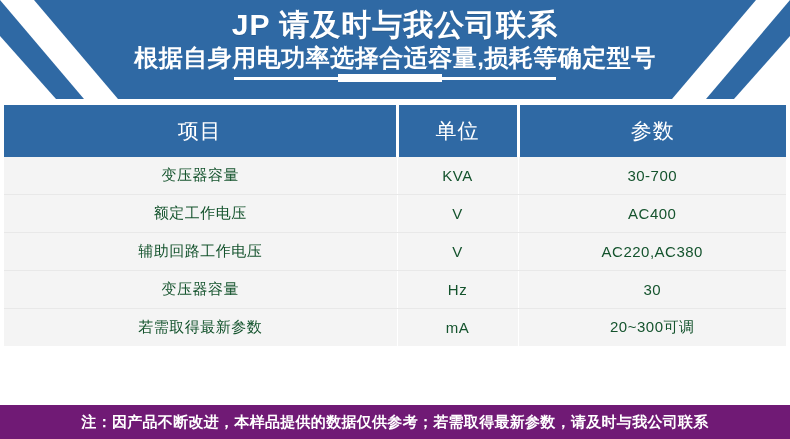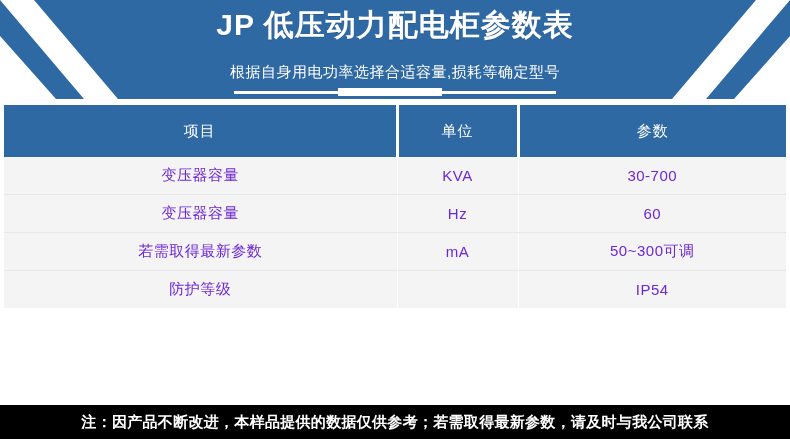--- a/index.html
+++ b/index.html
@@ -44,26 +44,26 @@
     color: #ffffff;
     font-size: 30px;
     font-weight: bold;
     letter-spacing: 1px;
     line-height: 36px;
     white-space: nowrap;
     text-shadow: 0 1px 0 rgba(0,0,0,0.12);
   }
   .banner-subtitle {
     color: #ffffff;
-    font-size: 15px;
-    font-weight: normal;
+    font-size: 24px;
+    font-weight: bold;
     line-height: 26px;
     letter-spacing: 0.5px;
     white-space: nowrap;
-    margin-top: 16px;
+    margin-top: 2px;
   }
 
   
   .divider {
     position: relative;
     width: 322px;
     height: 9px;
     margin-top: 3px;
   }
   .divider .bar {
@@ -109,52 +109,52 @@
     border-collapse: collapse;
     table-layout: fixed;
   }
   table.spec col.c-item  { width: 393px; }
   table.spec col.c-unit  { width: 121px; }
   table.spec col.c-param { width: 268px; }
 
   table.spec thead th {
     background: #2f69a4;
     color: #ffffff;
-    font-size: 15px;
+    font-size: 21px;
     font-weight: normal;
     height: 50px;
     text-align: center;
     vertical-align: middle;
     border-right: 3px solid #ffffff;
     letter-spacing: 1px;
   }
   table.spec thead th:last-child { border-right: none; }
 
   table.spec tbody td {
     background: #f4f4f4;
-    color: #6d28d9;
+    color: #14532d;
     font-size: 15px;
     height: 35px;
     text-align: center;
     vertical-align: middle;
     border-bottom: 1px solid #e8e8e8;
     border-right: 1px solid #ffffff;
     letter-spacing: 0.5px;
   }
   table.spec tbody td:last-child { border-right: none; }
   table.spec tbody tr:last-child td { border-bottom: none; }
 
   
   .footer-note {
     position: absolute;
     left: 0;
     bottom: 0;
     width: 790px;
     height: 34px;
-    background: #000000;
+    background: #701a75;
     color: #ffffff;
     font-size: 15px;
     font-weight: bold;
     display: flex;
     align-items: center;
     justify-content: center;
     letter-spacing: 0.3px;
     white-space: nowrap;
   }
 </style>
@@ -169,21 +169,21 @@
       <polygon points="0,0 34,0 118,99 84,99" fill="#ffffff"></polygon>
       <polygon points="0,36 0,99 56,99" fill="#ffffff"></polygon>
     </svg>
 
     <svg class="deco deco-right" viewBox="0 0 170 99" preserveAspectRatio="none">
       <polygon points="136,0 170,0 86,99 52,99" fill="#ffffff"></polygon>
       <polygon points="170,36 170,99 114,99" fill="#ffffff"></polygon>
     </svg>
 
     <div class="banner-inner">
-      <div class="banner-title">JP 低压动力配电柜参数表</div>
+      <div class="banner-title">JP 请及时与我公司联系</div>
       <div class="banner-subtitle">根据自身用电功率选择合适容量,损耗等确定型号</div>
       <div class="divider">
         <div class="bar"></div>
         <div class="bar-center"></div>
       </div>
     </div>
   </div>
 
   <div class="table-wrap">
     <table class="spec">
@@ -199,33 +199,38 @@
           <th>参数</th>
         </tr>
       </thead>
       <tbody>
         <tr>
           <td>变压器容量</td>
           <td>KVA</td>
           <td>30-700</td>
         </tr>
         <tr>
+          <td>额定工作电压</td>
+          <td>V</td>
+          <td>AC400</td>
+        </tr>
+        <tr>
+          <td>辅助回路工作电压</td>
+          <td>V</td>
+          <td>AC220,AC380</td>
+        </tr>
+        <tr>
           <td>变压器容量</td>
           <td>Hz</td>
-          <td>60</td>
+          <td>30</td>
         </tr>
         <tr>
           <td>若需取得最新参数</td>
           <td>mA</td>
-          <td>50~300可调</td>
-        </tr>
-        <tr>
-          <td>防护等级</td>
-          <td></td>
-          <td>IP54</td>
+          <td>20~300可调</td>
         </tr>
       </tbody>
     </table>
   </div>
 
   <div class="footer-note">注：因产品不断改进，本样品提供的数据仅供参考；若需取得最新参数，请及时与我公司联系</div>
 
 </div>
 
 </body></html>

